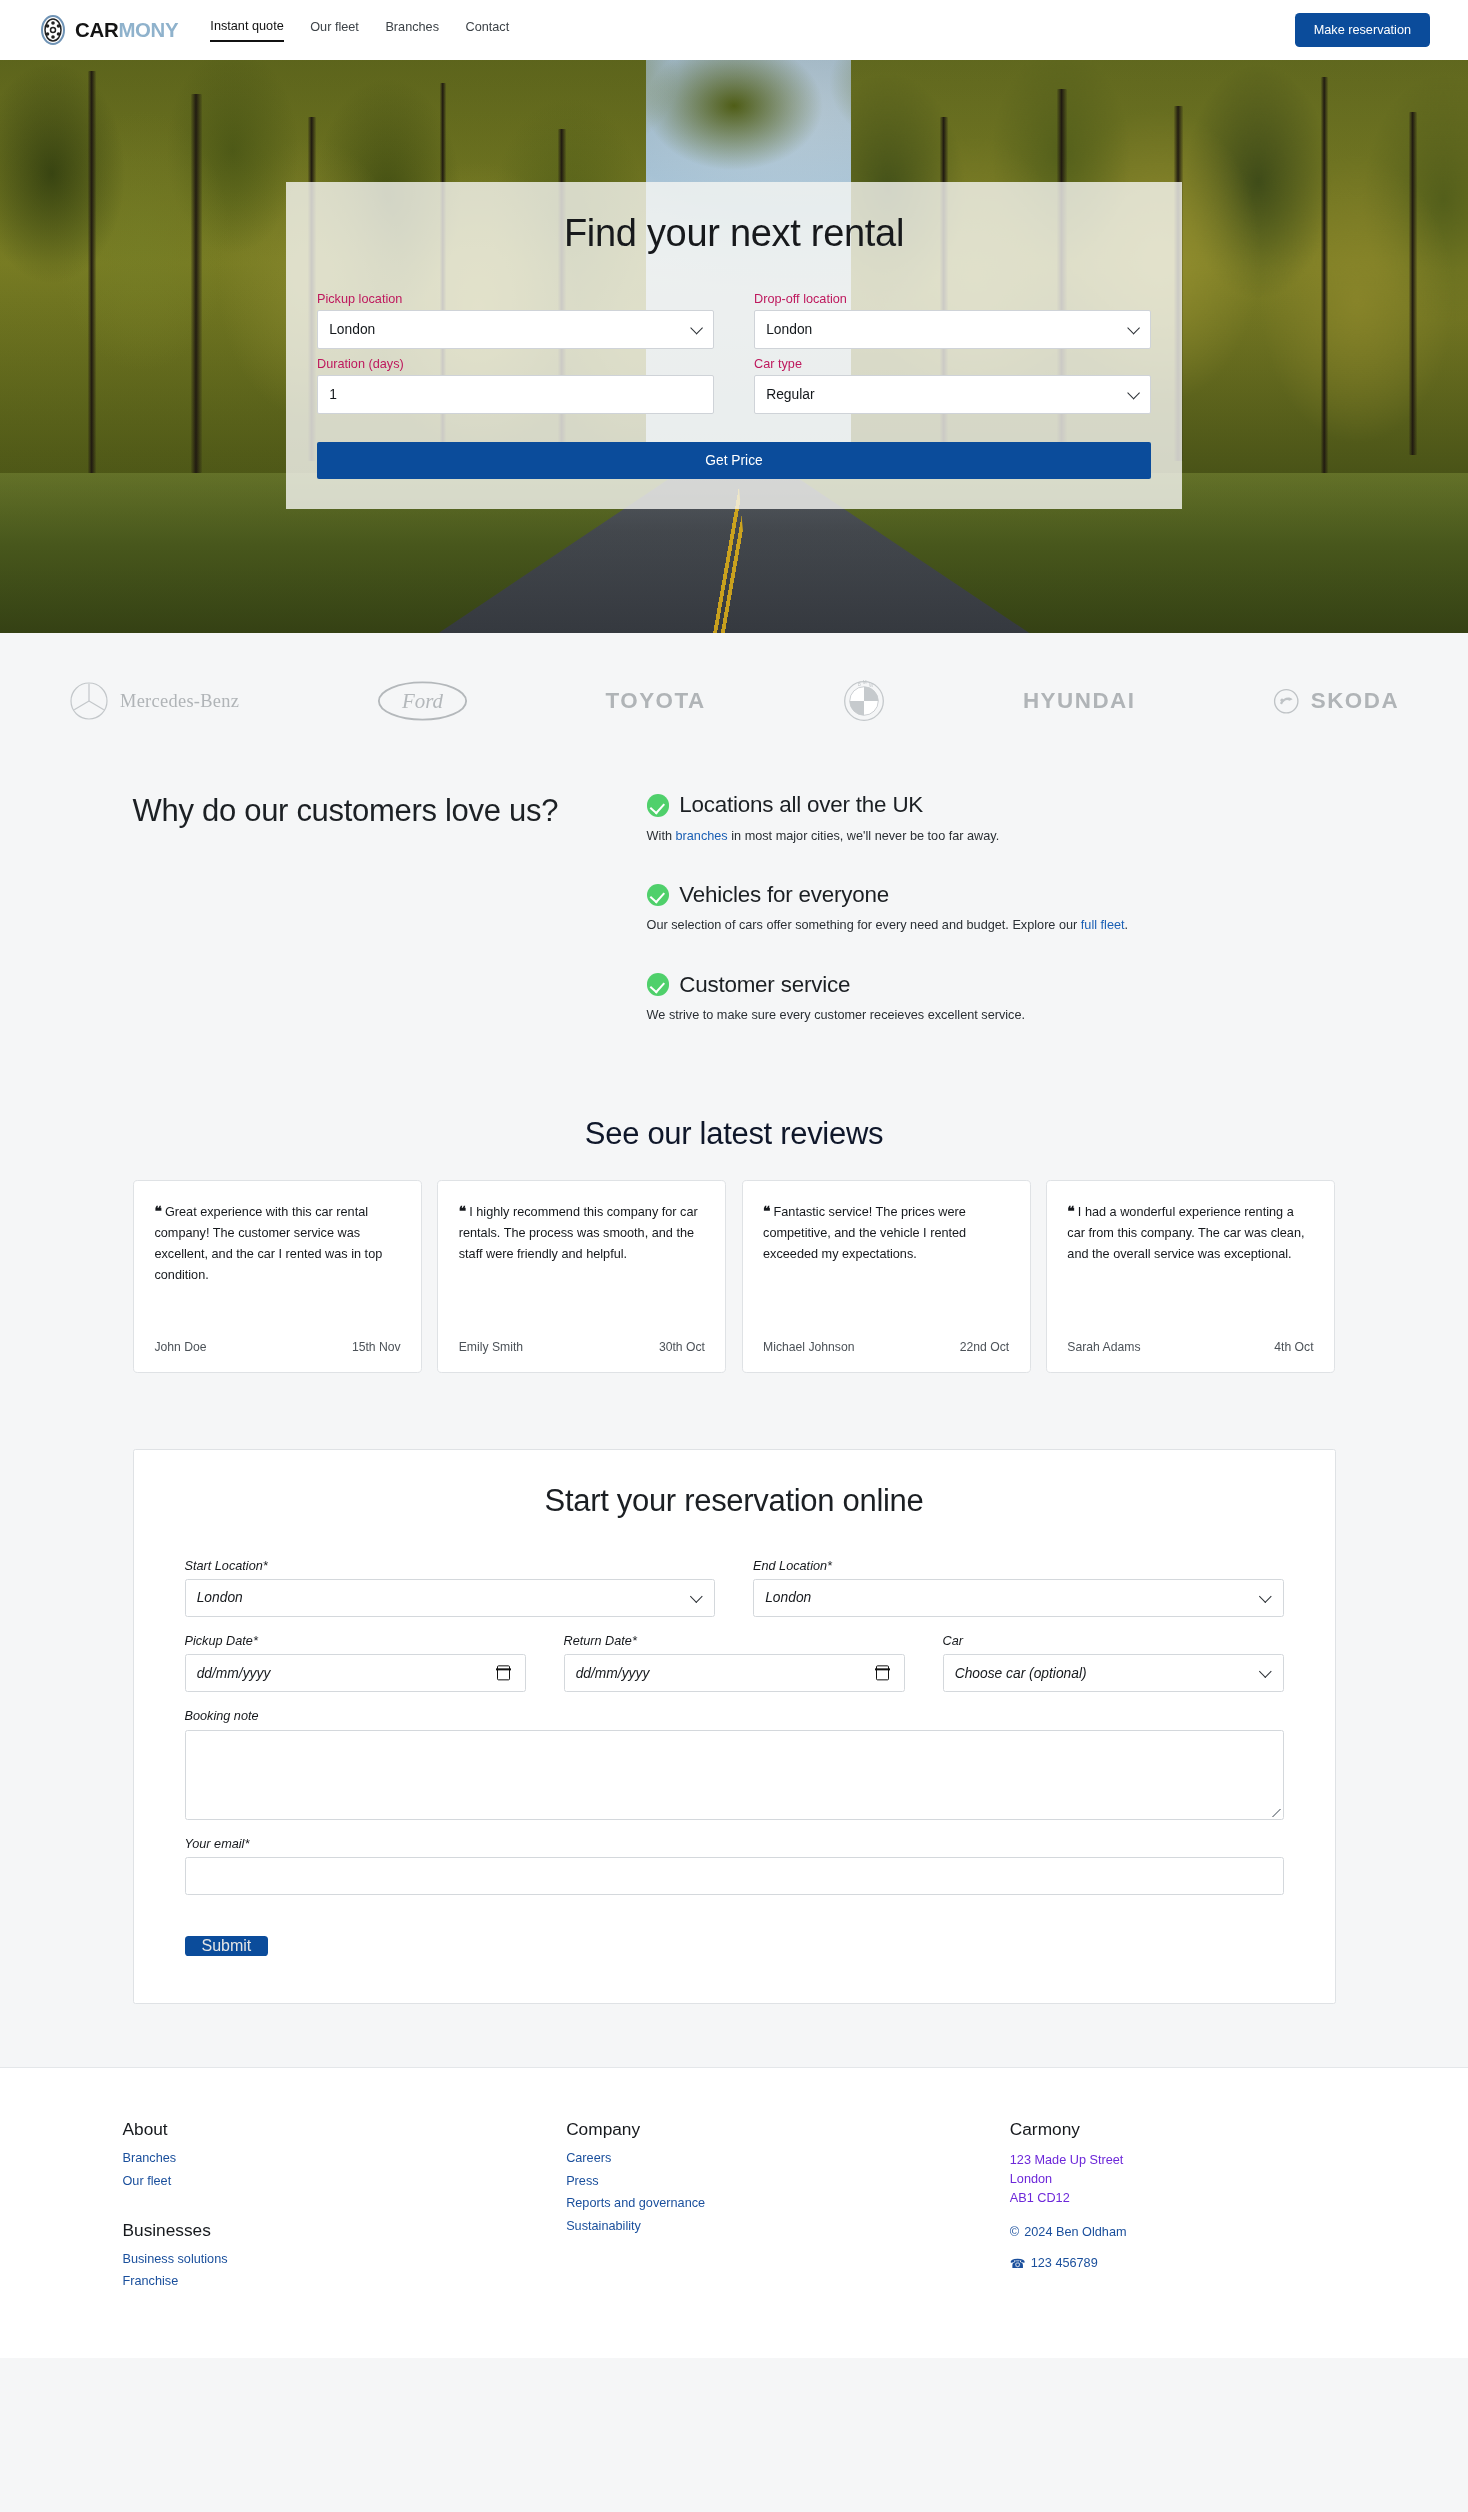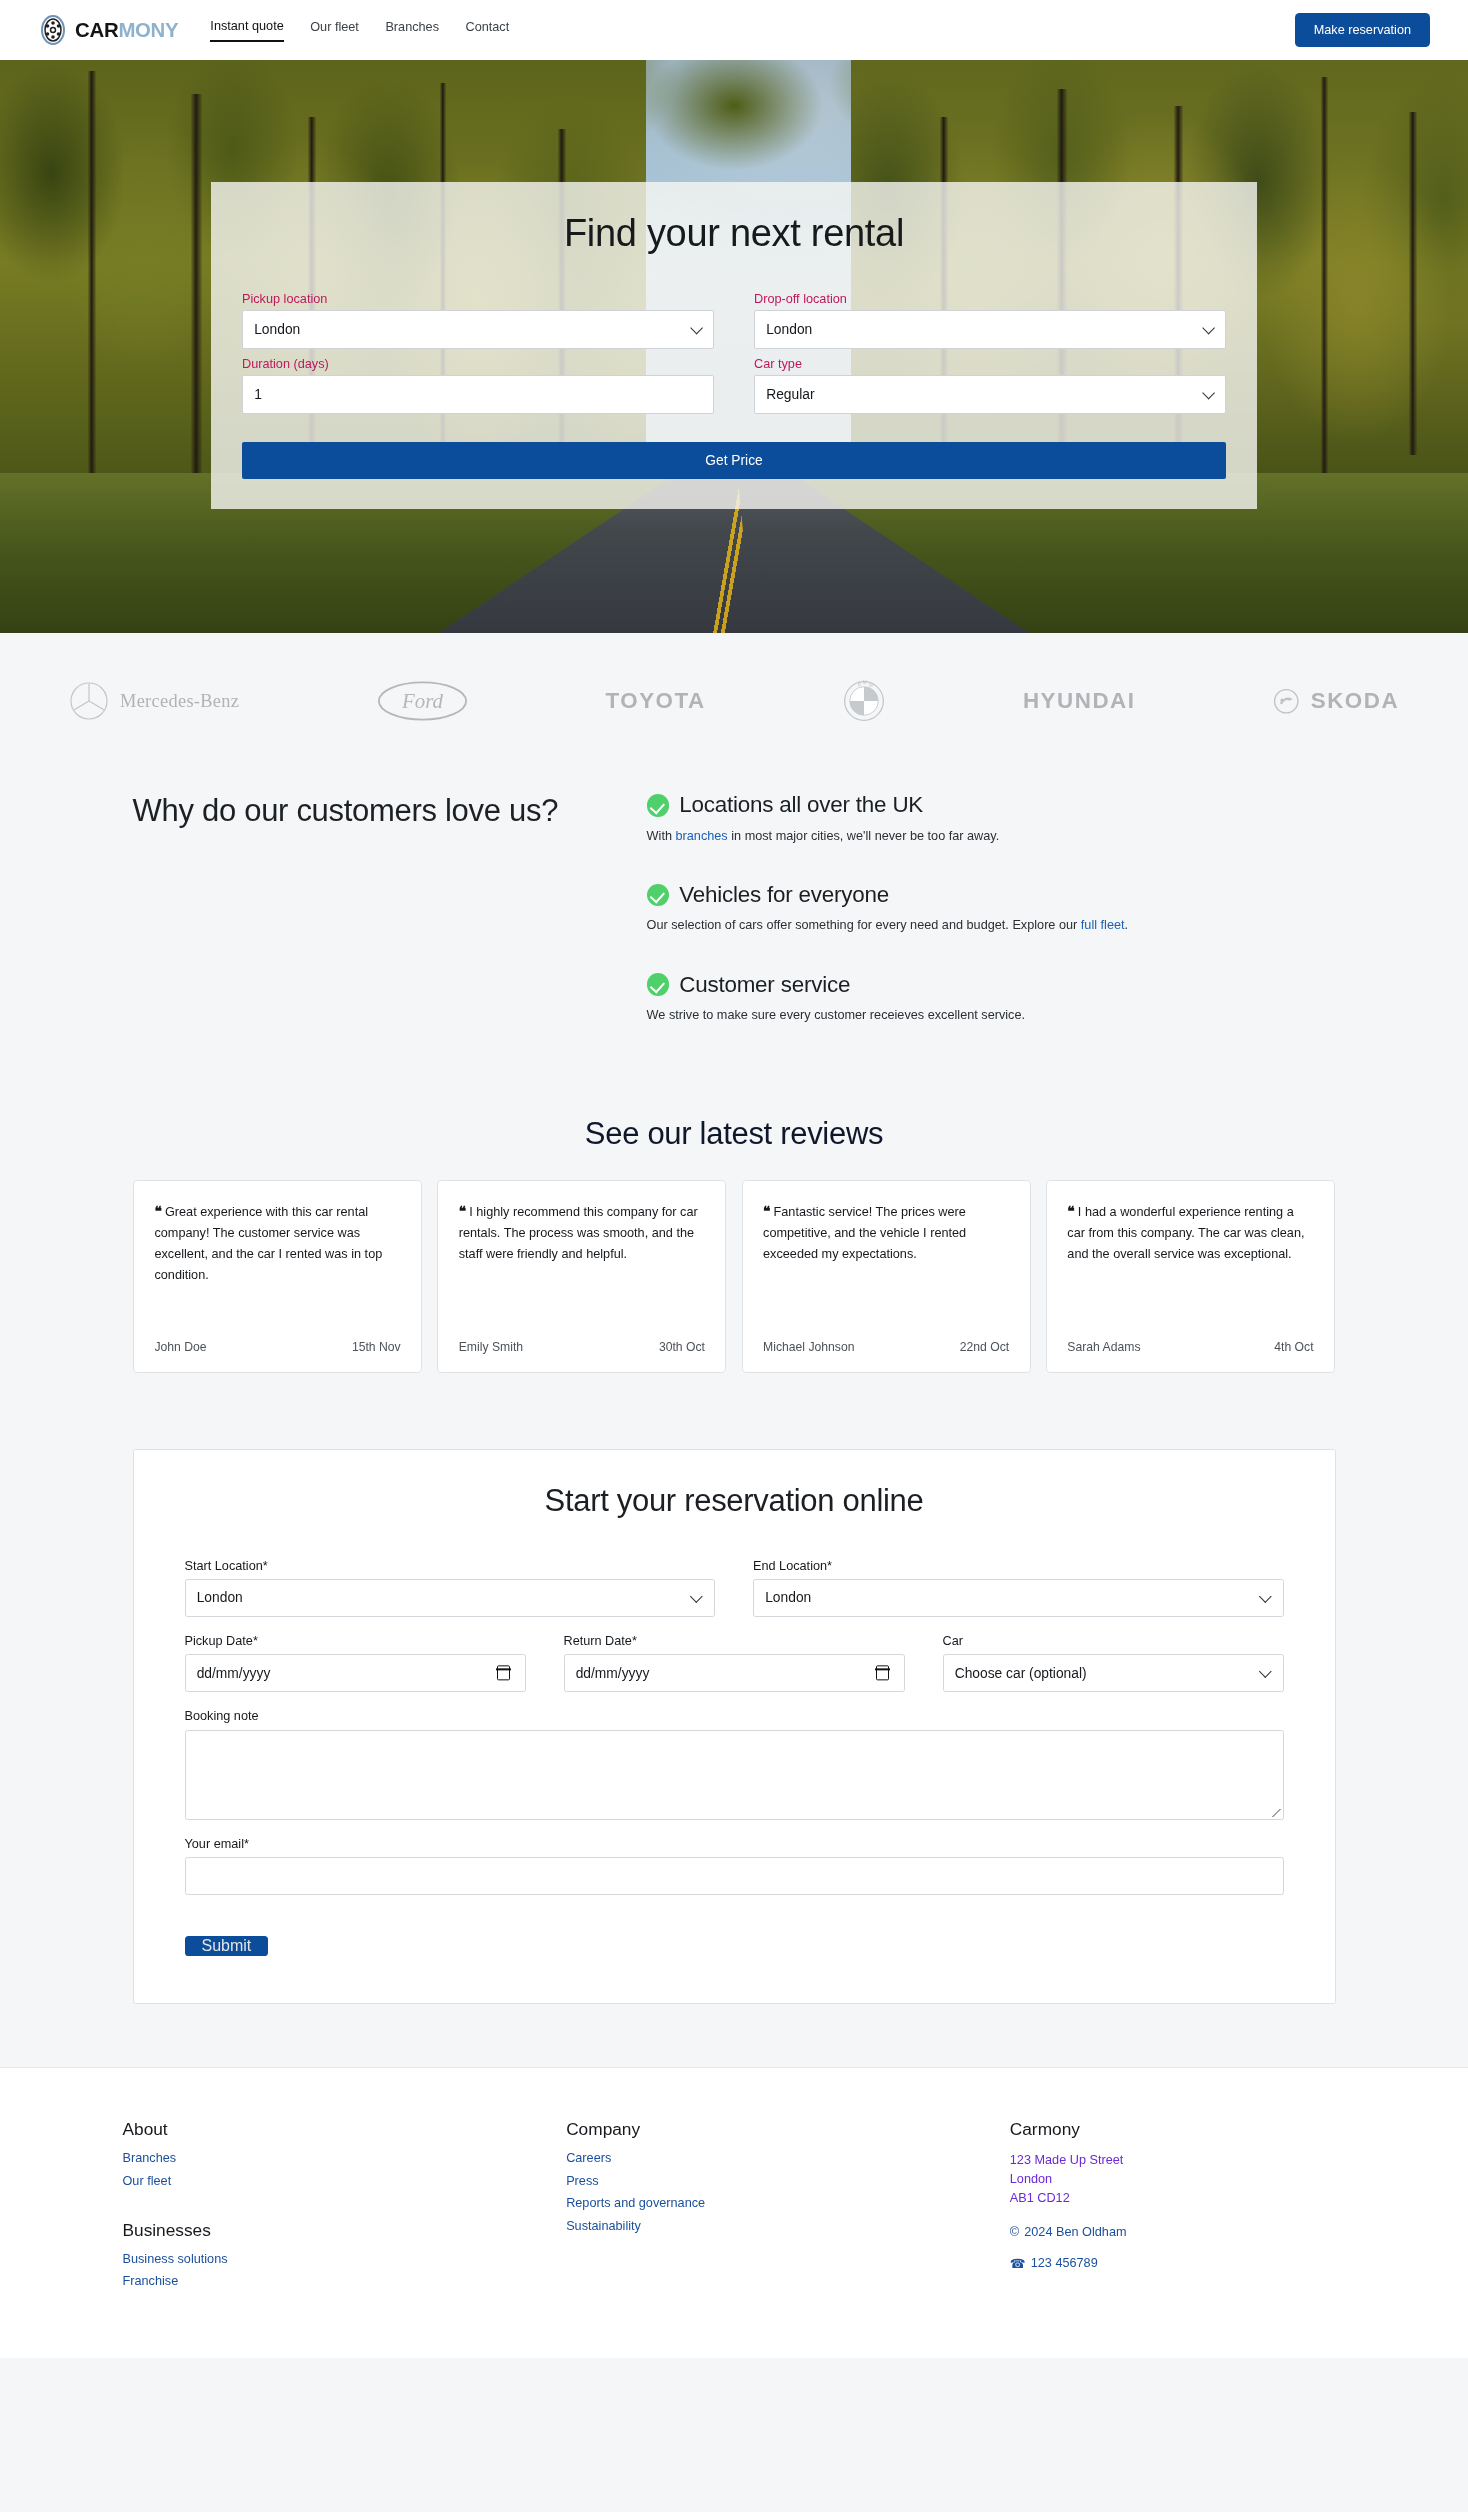--- a/index.html
+++ b/index.html
@@ -125,21 +125,21 @@
   .road-edge-r { left: 50%; clip-path: polygon(59% 0, 64% 0, 100% 100%, 92% 100%); }
   .hero-shade {
     position: absolute; inset: 0;
     background: linear-gradient(180deg, rgba(18,20,14,0.18) 0%, rgba(18,20,14,0.05) 35%, rgba(0,0,0,0.12) 100%);
   }
 
   .hero-card {
     position: absolute;
     left: 50%; transform: translateX(-50%);
     top: 122px;
-    width: 1046px;
+    width: 896px;
     background: rgba(246,246,243,0.80);
     padding: 30px 31px 30px;
   }
   .hero-title {
     text-align: center; font-size: 38px; font-weight: normal;
     color: #17191c; margin-bottom: 37px; letter-spacing: -0.3px;
   }
   .field-grid {
     display: grid; grid-template-columns: 1fr 1fr; column-gap: 40px; row-gap: 4.1px;
   }
@@ -227,21 +227,21 @@
   
   .reserve-wrap { background: #f5f6f7; padding: 0 0 63px; display: flex; justify-content: center; }
   .reserve-card {
     width: 1203px; background: #fff; border: 0.5px solid #dfe2e5; border-radius: 2.5px;
     padding: 33px 51px 47px;
   }
   .reserve-title {
     text-align: center; font-size: 31px; font-weight: normal;
     color: #1b1f23; margin-bottom: 40px; letter-spacing: -0.3px;
   }
-  .rrow { display: flex; gap: 38px; margin-bottom: 17.3px; }
+  .rrow { display: flex; gap: 38px; margin-bottom: 17.3px; font-style: italic; }
   .rcol { flex: 1; }
   .rlabel { display: block; font-size: 12.7px; color: #16191d; margin-bottom: 6.1px; }
   .rctl {
     width: 100%; height: 38px; border: 0.5px solid #d4d8dc; border-radius: 2.5px;
     background: #fff; font-size: 13.8px; font-family: inherit; color: #16191d;
     padding: 0 11.2px; display: flex; align-items: center; position: relative;
   }
   .rctl.ph { color: #16191d; }
   .rctl.sel::after {
     content: ""; position: absolute; right: 13.3px; top: 50%;

